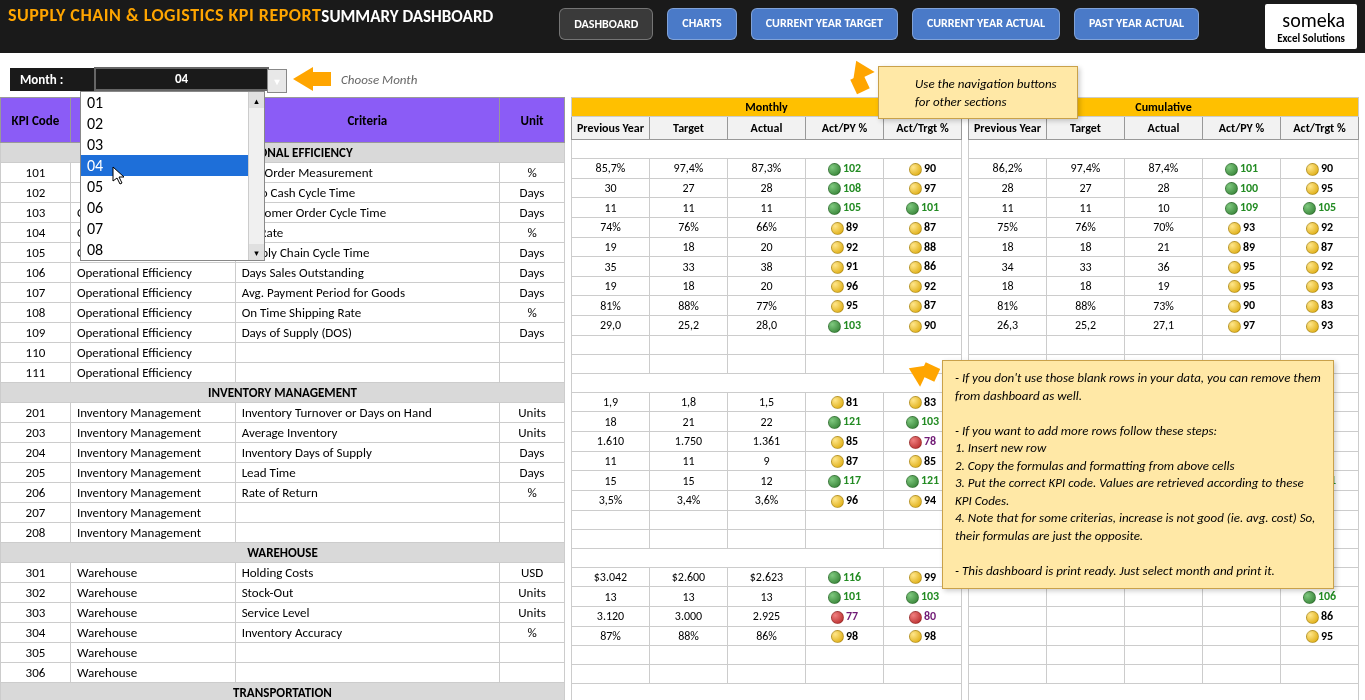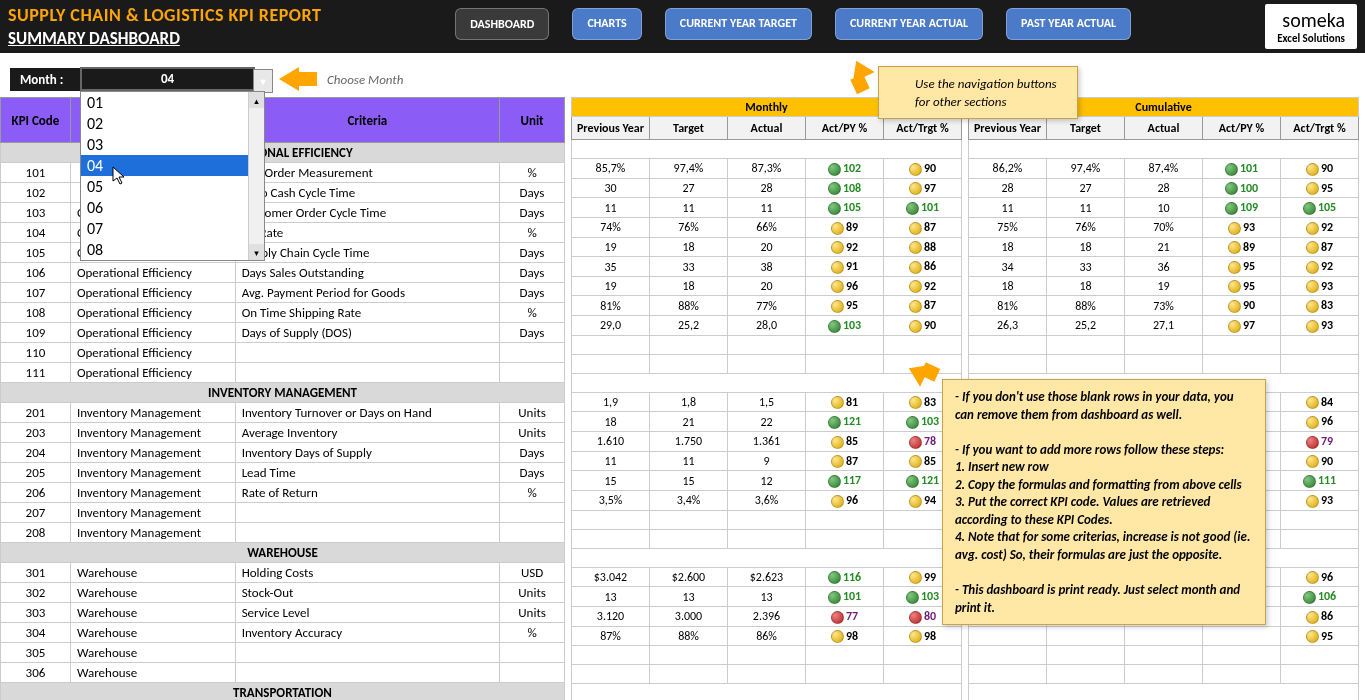--- a/index.html
+++ b/index.html
@@ -1,30 +1,30 @@
 <!DOCTYPE html>
 <html><head>
 <meta charset="utf-8">
 <style>
   * { box-sizing: border-box; margin: 0; padding: 0; }
   body { font-family: Calibri, Arial, sans-serif; font-size: 13px; background: #fff; color: #000; width: 1365px; }
   .header { background: #1a1a1a; color: #fff; display: flex; align-items: flex-start; justify-content: space-between; padding: 4px 8px; }
-  .header-left { display: flex; flex-direction: column; }
+  .header-left { display: flex; flex-direction: row; }
   .title-main { color: #ffa500; font-weight: bold; font-size: 18px; letter-spacing: 0.5px; }
-  .title-sub { color: #fff; font-weight: bold; font-size: 17px; margin-top: 2px; text-decoration: underline; }
-  .nav-buttons { display: flex; gap: 23px; margin-top: 4px; }
+  .title-sub { color: #fff; font-weight: bold; font-size: 17px; margin-top: 2px; }
+  .nav-buttons { display: flex; gap: 14px; margin-top: 4px; }
   .nav-btn { padding: 8px 14px; border-radius: 6px; font-weight: bold; font-size: 12px; text-align: center; cursor: pointer; border: 1px solid rgba(255,255,255,0.3); }
   .nav-btn.dark { background: #3a3a3a; color: #fff; }
   .nav-btn.blue { background: #4a7ac8; color: #fff; line-height: 1.1; }
   .logo { background: #fff; color: #000; padding: 4px 12px; border-radius: 2px; text-align: right; }
   .logo-main { font-size: 20px; font-weight: 300; }
   .logo-sub { font-size: 11px; font-weight: bold; }
   
   .controls-row { display: flex; align-items: center; padding: 14px 10px 6px 10px; position: relative; }
-  .month-label { background: #1a1a1a; color: #fff; font-weight: bold; padding: 4px 10px; width: 70px; }
+  .month-label { background: #1a1a1a; color: #fff; font-weight: bold; padding: 4px 10px; width: 84px; }
   .month-select { background: #1a1a1a; color: #fff; border: 2px solid #666; width: 175px; height: 24px; text-align: center; font-weight: bold; position: relative; }
   .month-selected { display: block; padding-top: 2px; }
   .dropdown-btn { position: absolute; right: -20px; top: 0; width: 20px; height: 24px; background: #e8e8e8; border: 1px solid #888; display: flex; align-items: center; justify-content: center; font-size: 10px; cursor: pointer; }
   .dropdown-list { position: absolute; top: 38px; left: 80px; width: 185px; background: #fff; border: 1px solid #888; z-index: 100; }
   .dropdown-list .opt { padding: 1px 6px; font-size: 16px; cursor: pointer; }
   .dropdown-list .opt.sel { background: #1e6fd9; color: #fff; }
   .dropdown-scroll { position: absolute; right: 0; top: 0; bottom: 0; width: 16px; background: #f0f0f0; border-left: 1px solid #ccc; }
   .dropdown-scroll .up, .dropdown-scroll .down { height: 16px; display:flex; align-items:center; justify-content:center; font-size:9px; background:#e0e0e0; }
   .dropdown-scroll .down { position:absolute; bottom:0; left:0; right:0;}
   .arrow-left { width: 0; height: 0; border-top: 12px solid transparent; border-bottom: 12px solid transparent; border-right: 20px solid #ffa500; margin-left: 24px; }
@@ -446,21 +446,21 @@
         <tr>
       <td>13</td>
           <td>13</td>
           <td>13</td>
           <td><span class="indicator ind-green"></span><span class="val-green">101</span></td>
           <td><span class="indicator ind-green"></span><span class="val-green">103</span></td>
         </tr>
         <tr>
       <td>3.120</td>
           <td>3.000</td>
-          <td>2.396</td>
+          <td>2.925</td>
           <td><span class="indicator ind-red"></span><span class="val-red">77</span></td>
           <td><span class="indicator ind-red"></span><span class="val-red">80</span></td>
         </tr>
         <tr>
       <td>87%</td>
           <td>88%</td>
           <td>86%</td>
           <td><span class="indicator ind-yellow"></span><span class="val-black">98</span></td>
           <td><span class="indicator ind-yellow"></span><span class="val-black">98</span></td>
         </tr>
@@ -687,19 +687,19 @@
   </div>
 
 <div class="callout" style="top:66px; left:878px; width:200px;padding-left:36px;">
   <span>Use the navigation buttons for other sections</span>
 </div>
 <div class="pointer-arrow" style="top:60px; left:848px;">
   <div class="arrow-down"></div>
     <div class="arrow-down-body"></div>
 </div>
 
-<div class="callout" style="top:379px; left:942px; width:324px;font-weight:bold;">
+<div class="callout" style="top:360px; left:942px; width:392px;">
   <span id="callout-rows-text">- If you don't use those blank rows in your data, you can remove them from dashboard as well.<br><br>- If you want to add more rows follow these steps:<br>1. Insert new row<br>2. Copy the formulas and formatting from above cells<br>3. Put the correct KPI code. Values are retrieved according to these KPI Codes.<br>4. Note that for some criterias, increase is not good (ie. avg. cost) So, their formulas are just the opposite.<br><br>- This dashboard is print ready. Just select month and print it.</span>
 </div>
 <div class="pointer-arrow" style="top:360px; left:908px;">
   <div class="arrow-rt"></div>
     <div class="arrow-rt-body"></div>
 </div>
 
 </body></html>

